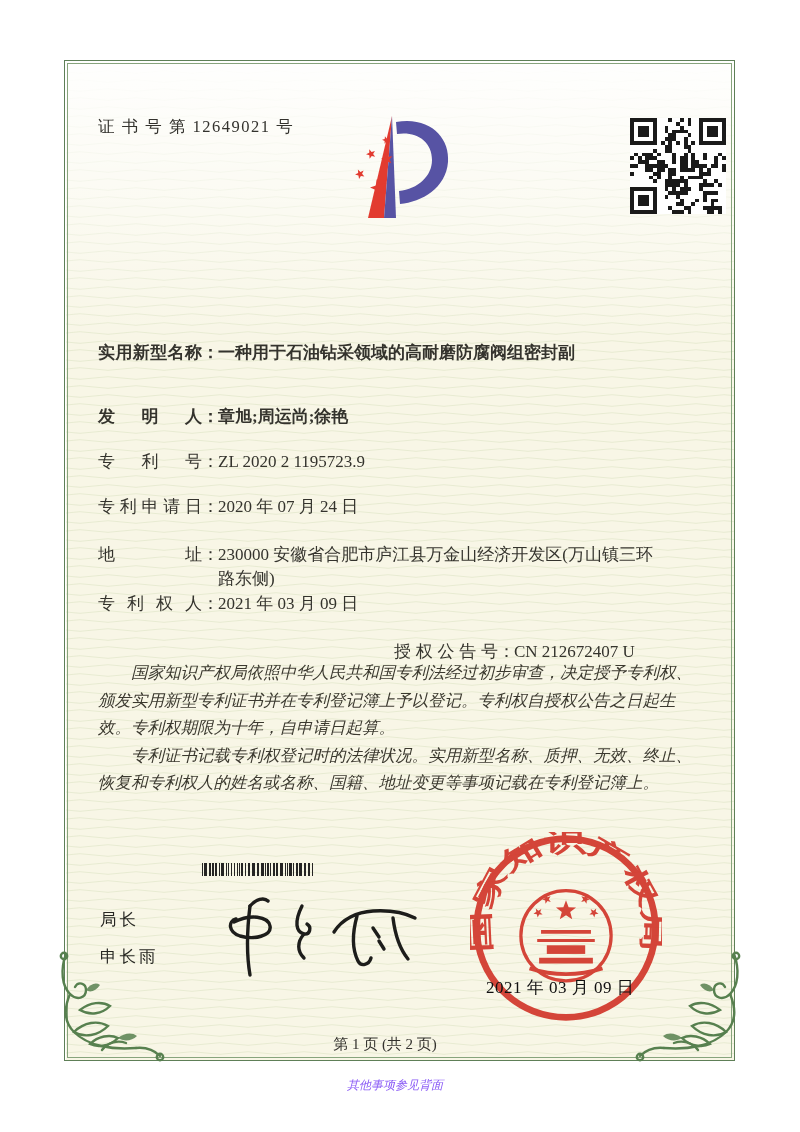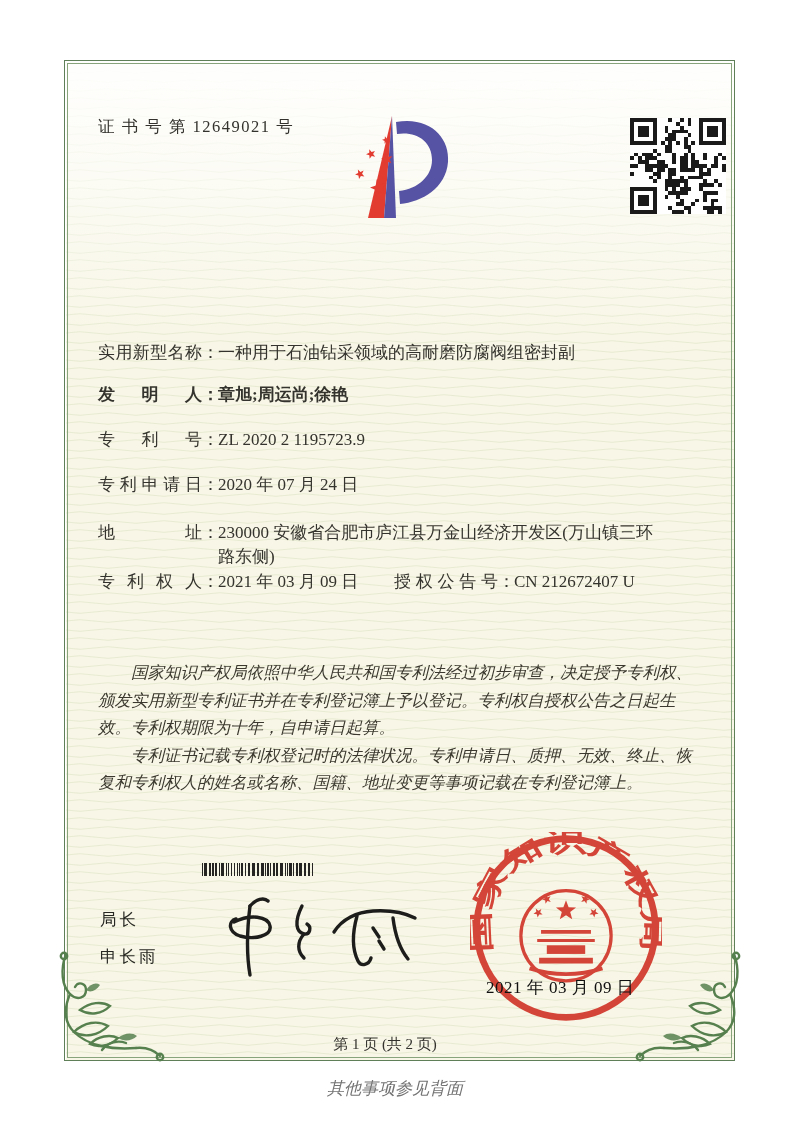--- a/index.html
+++ b/index.html
@@ -43,28 +43,28 @@
     color:#141414;
   }
   .fields{position:absolute;left:98px;top:341px;width:600px;z-index:3;font-size:17px;line-height:24px;color:#34332d;}
   .row{white-space:nowrap;}
   .flabel{
     display:inline-block;width:104px;vertical-align:top;
     text-align:justify;text-align-last:justify;
   }
   .colon{display:inline-block;width:16px;vertical-align:top;}
   .fvalue{display:inline-block;width:440px;vertical-align:top;white-space:normal;}
-  .r-name{margin-bottom:18px;}
+  .r-name{margin-bottom:40px;font-weight:bold;}
   .r-inventor{margin-bottom:21px;font-weight:bold;}
   .r-patno{margin-bottom:21px;}
   .r-filing{margin-bottom:24px;}
   .r-patentee{margin-bottom:21px;}
   .r-address{margin-bottom:1px;}
   .grant-a{display:inline-block;width:296px;vertical-align:top;white-space:nowrap;}
-  .grant-b{display:inline-block;vertical-align:top;white-space:nowrap;}
+  .grant-b{display:inline-block;vertical-align:top;white-space:nowrap;margin-top:48px;}
   .gval{display:inline-block;vertical-align:top;}
 
   .body-paras{
     position:absolute;left:98px;top:659px;width:607px;z-index:3;
     font-size:16.5px;line-height:27.5px;color:#3b392f;
     font-style:italic;
   }
   .body-paras p{margin:0;text-indent:2em;}
 
   .barcode{
@@ -81,21 +81,21 @@
   .seal-date{
     position:absolute;left:486px;top:976px;z-index:6;
     font-size:17px;letter-spacing:.5px;color:#101010;
   }
   .page-info{
     position:absolute;left:0;top:1035px;width:770px;z-index:3;
     text-align:center;font-size:15px;color:#33322d;
   }
   .back-note{
     position:absolute;left:0;top:1077px;width:790px;z-index:3;
-    text-align:center;font-size:17px;font-style:italic;color:#737373;
+    text-align:center;font-size:12px;font-style:italic;color:#8b5cf6;
   }
 </style>
 </head>
 <body>
 
 <div class="page">
 
   <div class="cert-bg"></div>
   <svg class="waves" id="waves" width="668" height="998">
       <path d="M0 10 q14 2.6 28 0 q14 -2.6 28 0 q14 2.6 28 0 q14 -2.6 28 0 q14 2.6 28 0 q14 -2.6 28 0 q14 2.6 28 0 q14 -2.6 28 0 q14 2.6 28 0 q14 -2.6 28 0 q14 2.6 28 0 q14 -2.6 28 0 q14 2.6 28 0 q14 -2.6 28 0 q14 2.6 28 0 q14 -2.6 28 0 q14 2.6 28 0 q14 -2.6 28 0 q14 2.6 28 0 q14 -2.6 28 0 q14 2.6 28 0 q14 -2.6 28 0 q14 2.6 28 0 q14 -2.6 28 0" fill="none" stroke="#dde4c6" stroke-width="0.9" opacity="0.7"></path>
@@ -561,21 +561,21 @@
       <span class="grant-a">
         <span class="flabel">专利权人</span><span class="colon">：</span><span class="gval">2021 年 03 月 09 日</span>
       </span><span class="grant-b">
         <span class="flabel">授权公告号</span><span class="colon">：</span><span class="gval">CN 212672407 U</span>
       </span>
     </div>
   </div>
 
   <div class="body-paras">
     <p>国家知识产权局依照中华人民共和国专利法经过初步审查，决定授予专利权、颁发实用新型专利证书并在专利登记簿上予以登记。专利权自授权公告之日起生效。专利权期限为十年，自申请日起算。</p>
-    <p>专利证书记载专利权登记时的法律状况。专利申请日、质押、无效、终止、恢复和专利权人的姓名或名称、国籍、地址变更等事项记载在专利登记簿上。</p>
+    <p>专利证书记载专利权登记时的法律状况。实用新型名称、质押、无效、终止、恢复和专利权人的姓名或名称、国籍、地址变更等事项记载在专利登记簿上。</p>
   </div>
 
   <div class="barcode" id="barcode">
       <i style="width: 1px; background: rgb(38, 37, 36);"></i>
       <i style="width: 1px; background: transparent;"></i>
       <i style="width: 3px; background: rgb(38, 37, 36);"></i>
       <i style="width: 2px; background: transparent;"></i>
       <i style="width: 2px; background: rgb(38, 37, 36);"></i>
       <i style="width: 1px; background: transparent;"></i>
       <i style="width: 2px; background: rgb(38, 37, 36);"></i>

